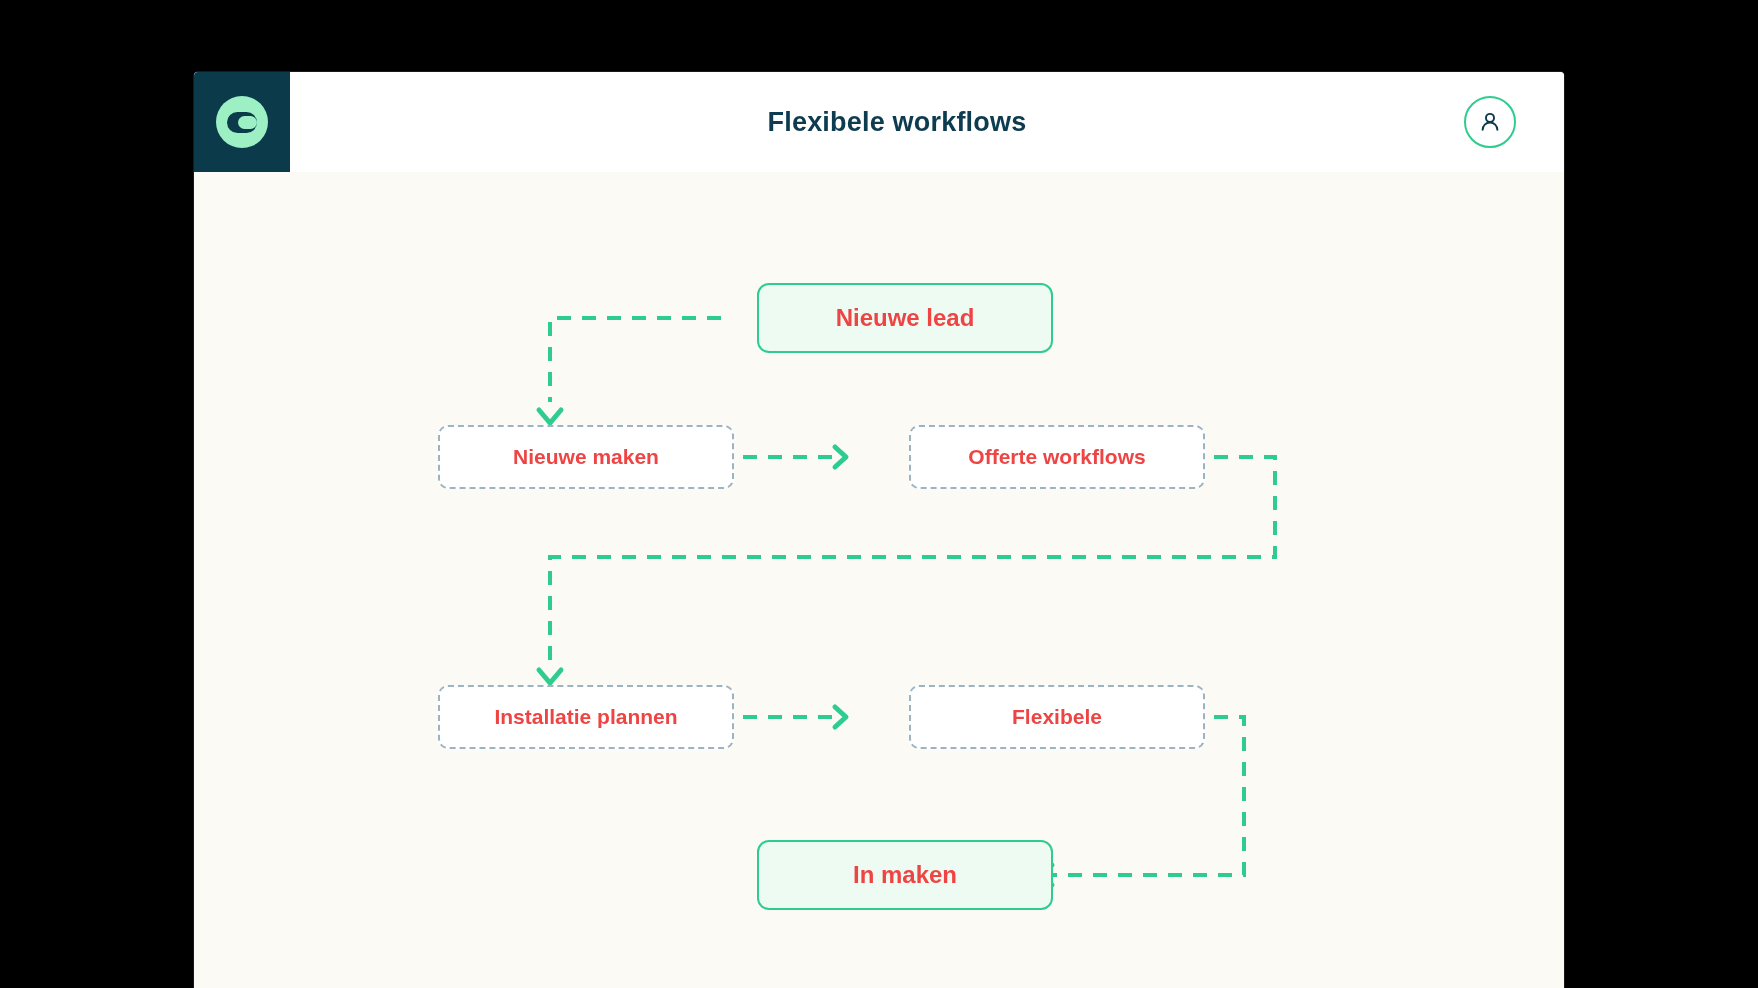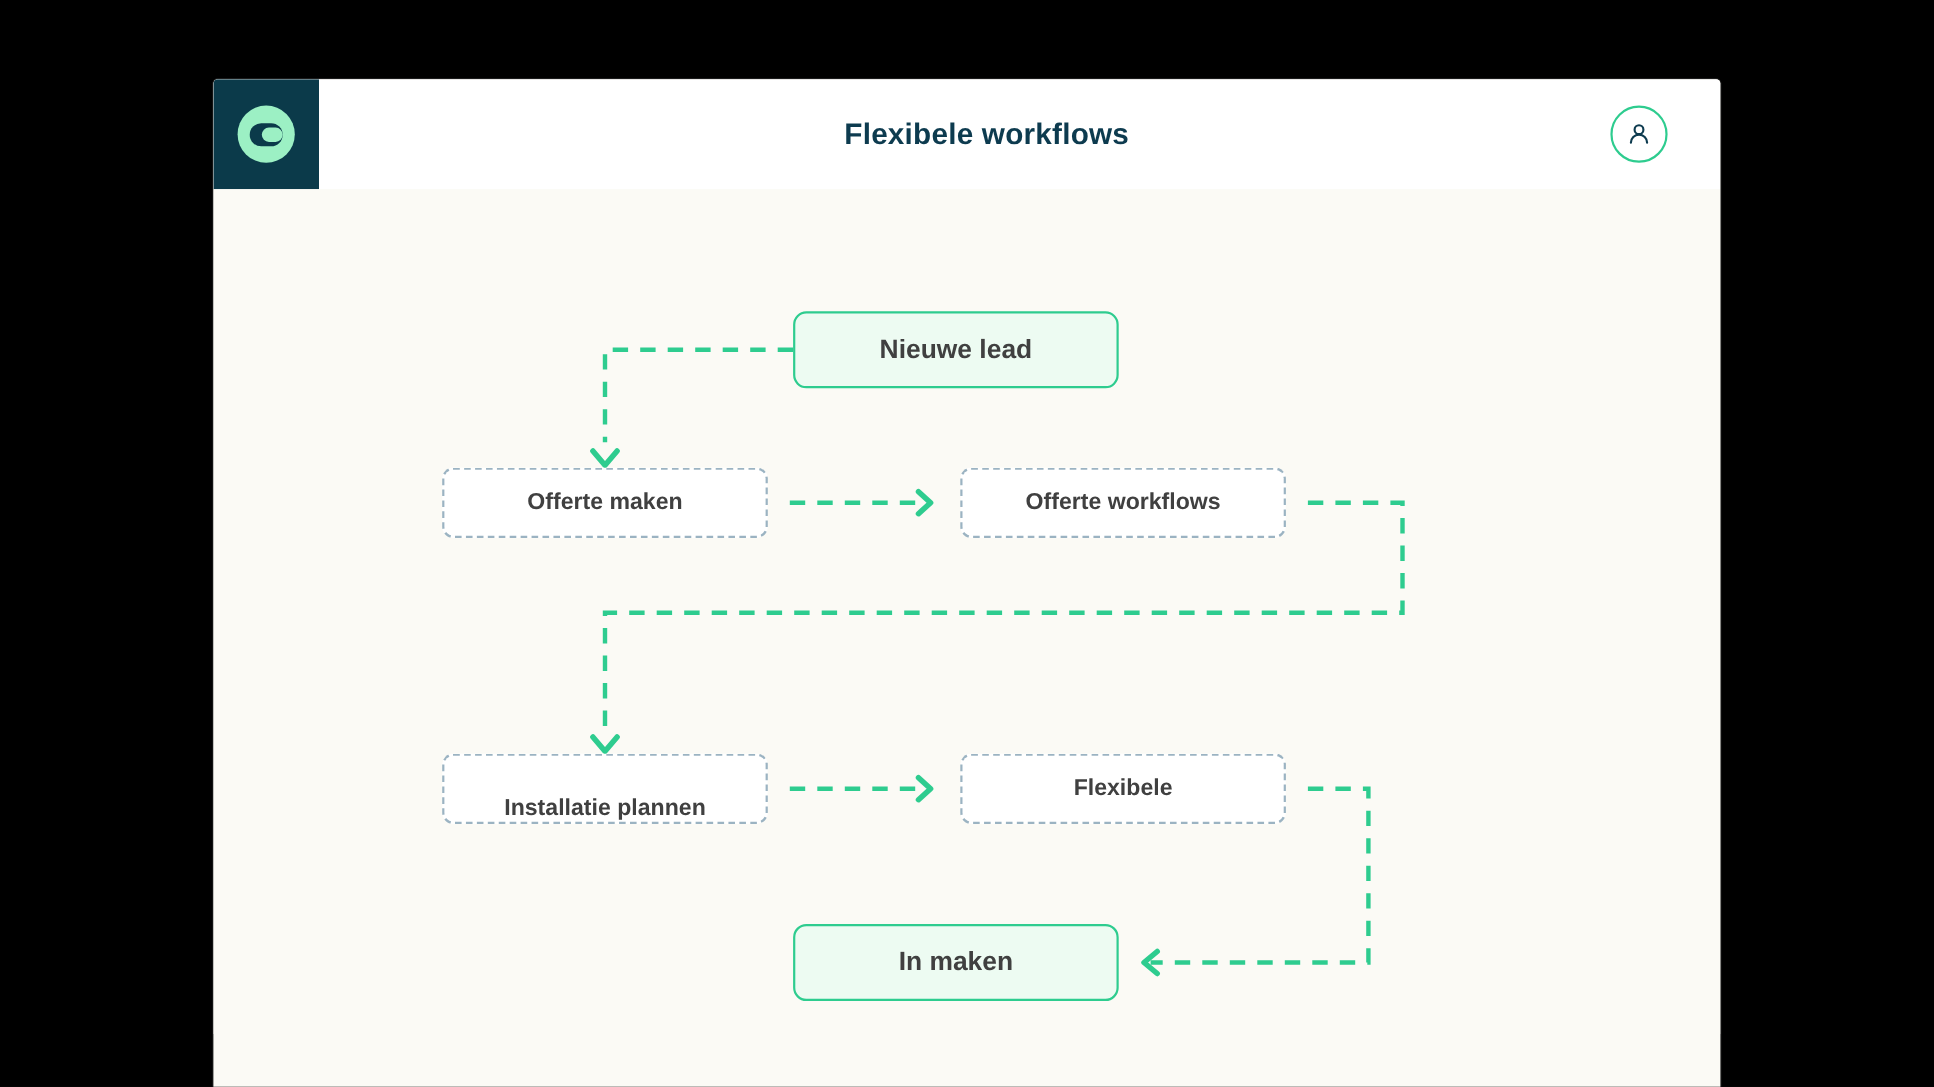--- a/index.html
+++ b/index.html
@@ -125,43 +125,44 @@
   }
 
   
   .node {
     position: absolute;
     box-sizing: border-box;
     display: flex;
     align-items: center;
     justify-content: center;
     border-radius: 10px;
-    color: #404040;
+    color: #ef4444;
     font-size: 21px;
     font-weight: bold;
     z-index: 5;
+    margin-left: 36px;
   }
 
   .node.primary {
     background: #EDFBF2;
     border: 2px solid #2ECC8F;
     border-radius: 12px;
     font-size: 24px;
   }
 
   .node.step {
     background: #FFFFFF;
     border: 2px dashed #9BB3C2;
   }
 
   
   #node-nieuwe-lead   { left: 527px; top: 111px; width: 296px; height: 70px; }
   #node-offerte-maken { left: 208px; top: 253px; width: 296px; height: 64px; }
   #node-offerte-opvolgen { left: 679px; top: 253px; width: 296px; height: 64px; }
-  #node-installatie-plannen { left: 208px; top: 513px; width: 296px; height: 64px; align-items: flex-end; }
+  #node-installatie-plannen { left: 208px; top: 513px; width: 296px; height: 64px; }
   #node-opleveren     { left: 679px; top: 513px; width: 296px; height: 64px; }
   #node-in-beheer     { left: 527px; top: 668px; width: 296px; height: 70px; }
 </style>
 </head>
 <body>
 
 <div id="stage">
 
   <div class="app-window">
 
@@ -207,21 +208,21 @@
           <polyline points="641,535 652,545 641,555"></polyline>
           <polyline points="858,693 846,703 858,713"></polyline>
         </g>
       </svg>
 
       <div class="node primary" id="node-nieuwe-lead">
         <span>Nieuwe lead</span>
       </div>
 
       <div class="node step" id="node-offerte-maken">
-        <span>Offerte maken</span>
+        <span>Nieuwe maken</span>
       </div>
 
       <div class="node step" id="node-offerte-opvolgen">
         <span>Offerte workflows</span>
       </div>
 
       <div class="node step" id="node-installatie-plannen">
         <span>Installatie plannen</span>
       </div>
 

